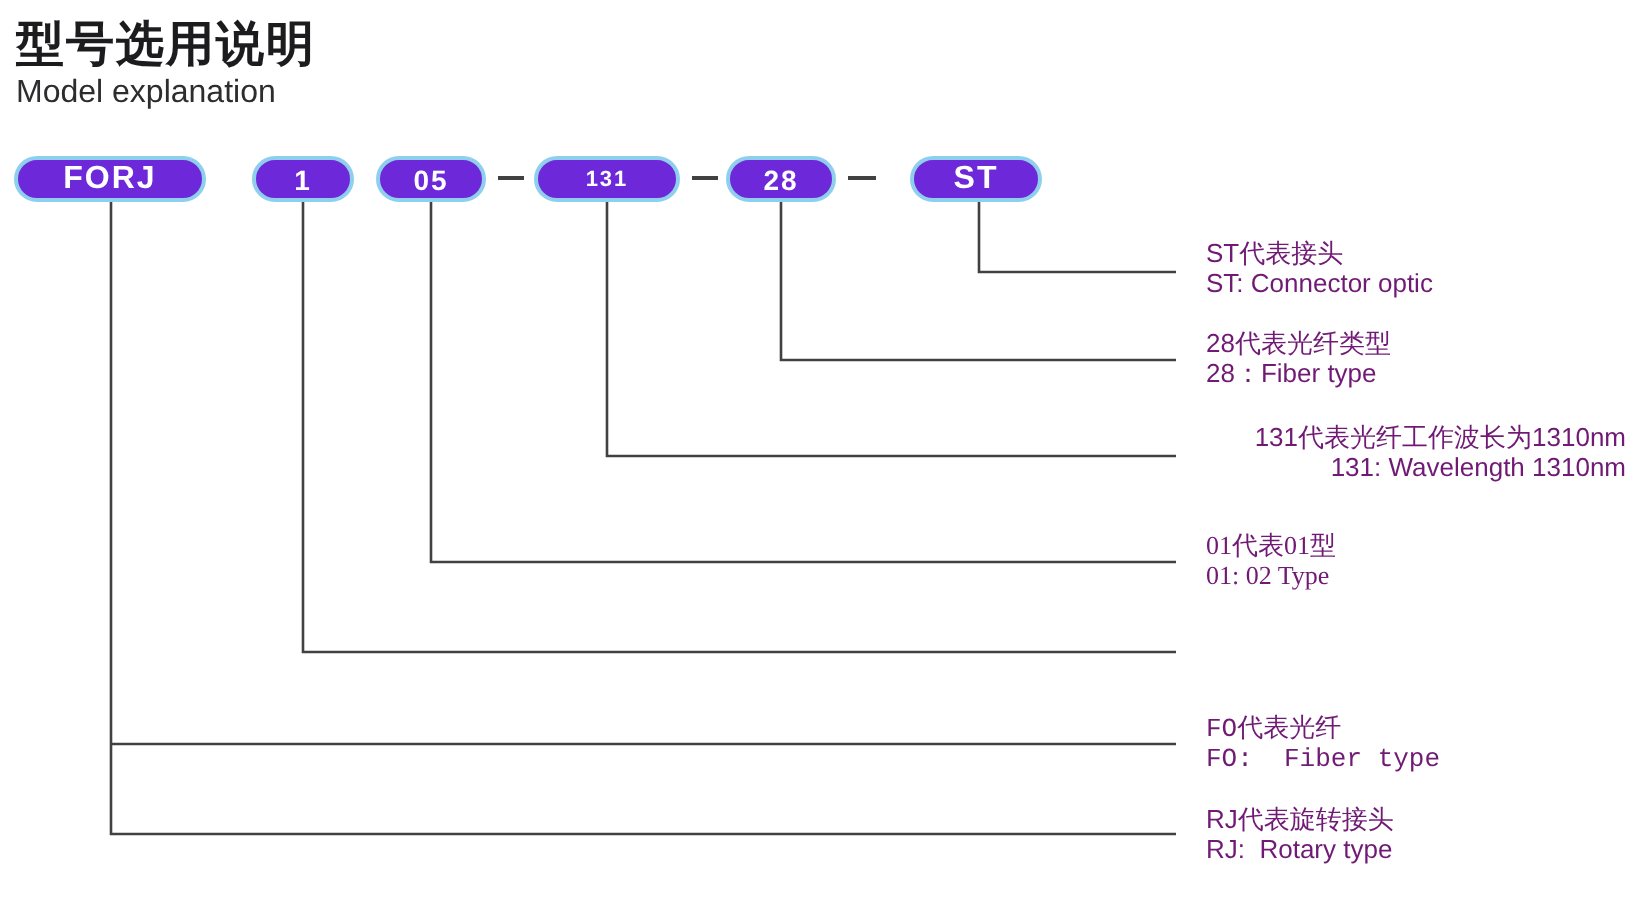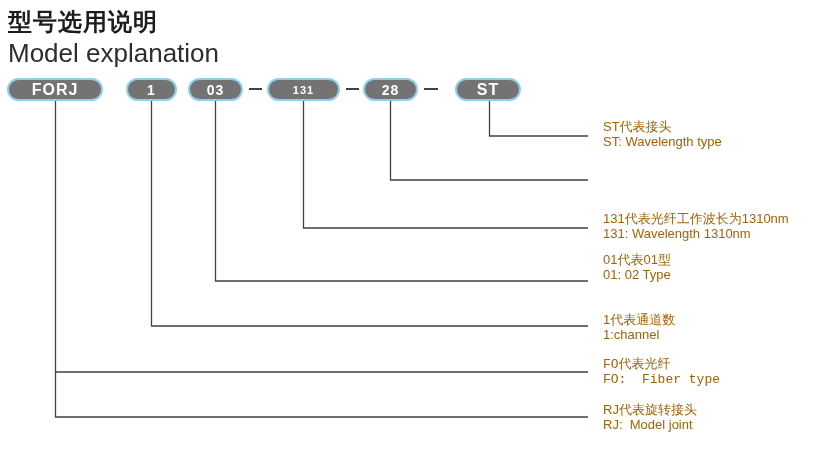--- a/index.html
+++ b/index.html
@@ -10,26 +10,26 @@
   }
   .stage { position: absolute; left: 0; top: 0; width: 813px; height: 455px; }
 
   .title-cn {
     position: absolute; left: 8px; top: 6px;
     font-size: 24px; font-weight: bold; color: #1c1c1e;
     letter-spacing: 1px;
   }
   .title-en {
     position: absolute; left: 8px; top: 38px;
-    font-size: 26px; font-weight: normal; color: #2d2d2f;
+    font-size: 16px; font-weight: normal; color: #2d2d2f;
   }
 
   .badge {
     position: absolute; top: 78px; height: 23px;
-    background: #737373;
+    background: #6d28d9;
     border: 2px solid #8fcfee;
     border-radius: 12px;
     color: #ffffff; font-weight: bold;
     display: flex; align-items: center; justify-content: center;
     font-size: 14px; letter-spacing: 1px;
   }
   .badge.forj { left: 7px;  width: 96px; font-size: 16px; }
   .badge.b1   { left: 126px; width: 51px; }
   .badge.b01  { left: 188px; width: 55px; }
   .badge.b131 { left: 267px; width: 73px; font-size: 11px; }
@@ -46,28 +46,28 @@
   svg.connectors {
     position: absolute; left: 0; top: 0; width: 813px; height: 455px;
     pointer-events: none;
   }
   svg.connectors path {
     fill: none; stroke: #414042; stroke-width: 1.3;
   }
 
   .legend-item {
     position: absolute; left: 603px; width: 210px;
-    color: #a16207; font-size: 13px; line-height: 15px;
+    color: #701a75; font-size: 13px; line-height: 15px;
   }
   .legend-item .cn { display: block; white-space: pre; }
   .legend-item .en { display: block; white-space: pre; }
   .legend-item.li-st  { top: 119px; }
   .legend-item.li-28  { top: 164px; }
-  .legend-item.li-131 { top: 211px; }
-  .legend-item.li-01  { top: 252px; }
+  .legend-item.li-131 { top: 211px; text-align: right; }
+  .legend-item.li-01  { top: 265px; font-family: Liberation Serif, serif; }
   .legend-item.li-1   { top: 312px; }
   .legend-item.li-fo  { top: 357px; font-family: Liberation Mono, monospace; }
   .legend-item.li-rj  { top: 402px; }
 </style>
 </head>
 <body>
 
 <div class="stage">
 
   <div class="title-cn">型号选用说明</div>
@@ -78,46 +78,46 @@
     <path d="M390.5 100 V180 H588"></path>
     <path d="M303.5 100 V228 H588"></path>
     <path d="M215.5 100 V281 H588"></path>
     <path d="M151.5 100 V326 H588"></path>
     <path d="M55.5 100 V417 H588"></path>
     <path d="M55.5 372 H588"></path>
   </svg>
 
   <div class="badge forj">FORJ</div>
   <div class="badge b1">1</div>
-  <div class="badge b01">03</div>
+  <div class="badge b01">05</div>
   <div class="dash d1"></div>
   <div class="badge b131">131</div>
   <div class="dash d2"></div>
   <div class="badge b28">28</div>
   <div class="dash d3"></div>
   <div class="badge bst">ST</div>
 
   <div class="legend-item li-st">
     <span class="cn">ST代表接头</span>
-    <span class="en">ST: Wavelength type</span>
+    <span class="en">ST: Connector optic</span>
+  </div>
+  <div class="legend-item li-28">
+    <span class="cn">28代表光纤类型</span>
+    <span class="en">28：Fiber type</span>
   </div>
   <div class="legend-item li-131">
     <span class="cn">131代表光纤工作波长为1310nm</span>
     <span class="en">131: Wavelength 1310nm</span>
   </div>
   <div class="legend-item li-01">
     <span class="cn">01代表01型</span>
     <span class="en">01: 02 Type</span>
   </div>
-  <div class="legend-item li-1">
-    <span class="cn">1代表通道数</span>
-    <span class="en">1:channel</span>
-  </div>
   <div class="legend-item li-fo">
     <span class="cn">FO代表光纤</span>
     <span class="en">FO:  Fiber type</span>
   </div>
   <div class="legend-item li-rj">
     <span class="cn">RJ代表旋转接头</span>
-    <span class="en">RJ:  Model joint</span>
+    <span class="en">RJ:  Rotary type</span>
   </div>
 
 </div>
 
 </body></html>

